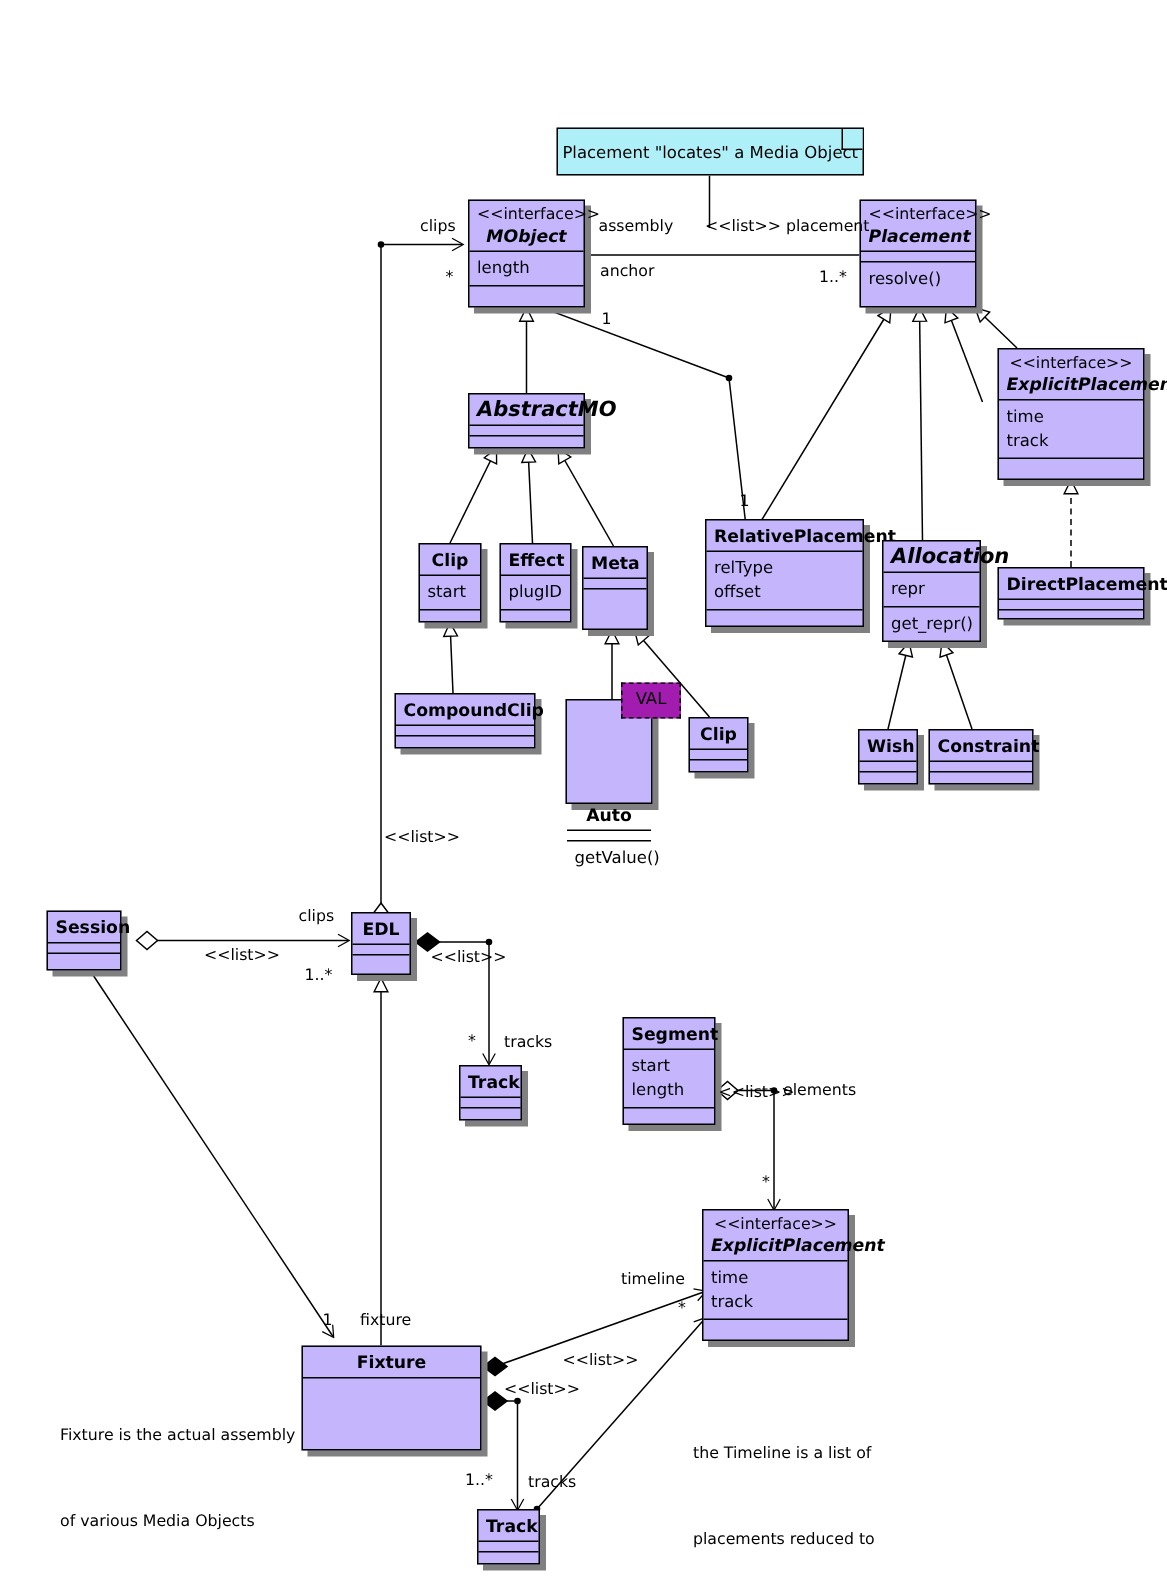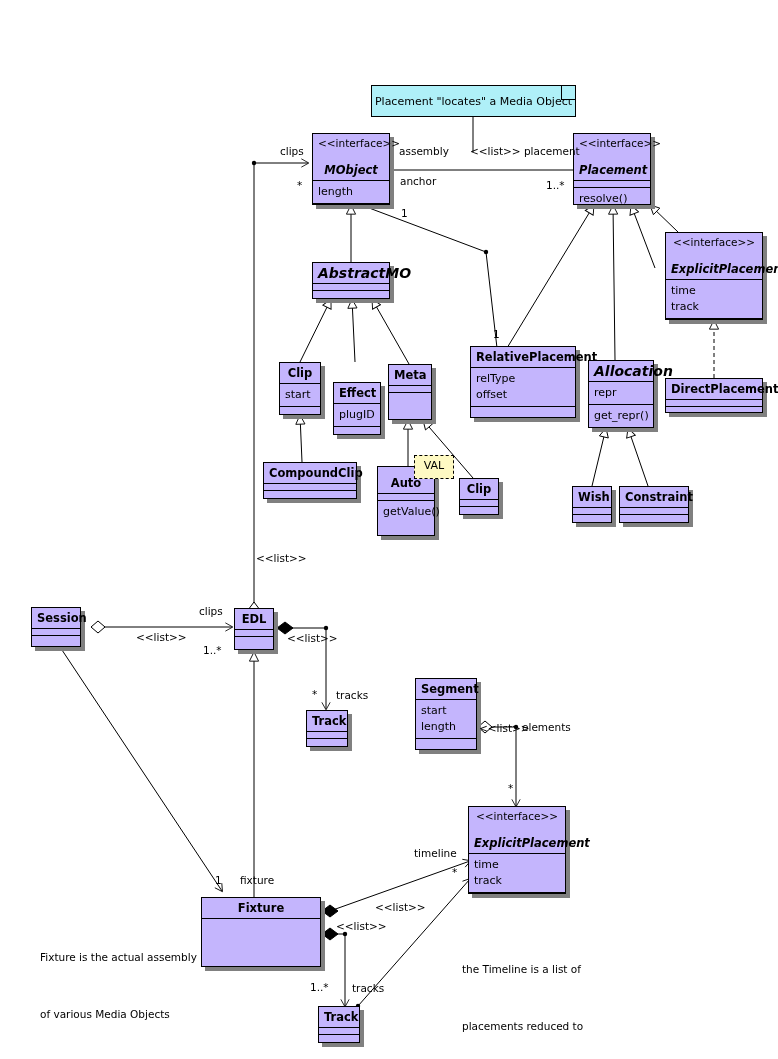--- a/index.html
+++ b/index.html
@@ -8,35 +8,35 @@
   #canvas{position:absolute;left:0;top:0;width:778px;height:1059px;}
   svg.edges{position:absolute;left:0;top:0;width:778px;height:1059px;pointer-events:none;}
 
   
   .cls{position:absolute;box-sizing:border-box;background:#c4b5fd;border:1px solid #000;
        box-shadow:4px 4px 0 0 #808080;z-index:5;}
   .cls .sec{box-sizing:border-box;padding:3px 5px;}
   .cls .sec + .sec{border-top:1px solid #000;}
   .cls .name{text-align:center;font-weight:bold;font-size:11.5px;line-height:14px;}
   .cls .stereo{text-align:center;font-weight:normal;font-size:10.5px;line-height:13px;}
-  .cls .iname{text-align:center;font-weight:bold;font-style:italic;font-size:11.5px;line-height:14px;margin-top:13px;}
+  .cls .iname{text-align:center;font-weight:bold;font-style:italic;font-size:11.5px;line-height:14px;}
   .cls .aname{text-align:center;font-weight:bold;font-style:italic;font-size:14px;line-height:14px;}
   .cls .attr{font-size:11px;line-height:16px;text-align:left;}
   .cls .op{font-size:11px;line-height:16px;text-align:left;}
   .cls .empty{height:7px;padding:0;}
 
   
   .note{position:absolute;box-sizing:border-box;background:#AFF0F8;border:1px solid #000;
         z-index:6;}
   .note .ntext{font-size:11px;line-height:13px;text-align:center;padding-top:9px;}
   .note .fold{position:absolute;right:0;top:0;width:13px;height:13px;
         background:#AFF0F8;border-left:1px solid #000;border-bottom:1px solid #000;}
 
   
-  .parambox{position:absolute;box-sizing:border-box;background:#fef9c3;
+  .parambox{position:absolute;box-sizing:border-box;background:#a21caf;
        border:1px dashed #000;z-index:7;font-size:11px;line-height:20px;text-align:center;}
 
   
   .lbl{position:absolute;font-size:10.5px;line-height:12px;white-space:nowrap;z-index:8;
        background:transparent;}
   .note-text{position:absolute;font-size:10.5px;line-height:19px;white-space:pre;z-index:8;}
 </style>
 </head>
 <body>
 
@@ -187,21 +187,21 @@
   <div class="cls" style="left:279px;top:362px;width:42px;height:53px;">
     <div class="sec">
       <div class="name">Clip</div>
     </div>
     <div class="sec">
       <div class="attr">start</div>
     </div>
     <div class="sec empty"></div>
   </div>
 
-  <div class="cls" style="left:333px;top:382px;width:48px;height:53px;">
+  <div class="cls" style="left:333px;top:362px;width:48px;height:53px;">
     <div class="sec">
       <div class="name">Effect</div>
     </div>
     <div class="sec">
       <div class="attr">plugID</div>
     </div>
     <div class="sec empty"></div>
   </div>
 
   <div class="cls" style="left:388px;top:364px;width:44px;height:56px;">
@@ -245,21 +245,21 @@
 
   <div class="cls" style="left:263px;top:462px;width:94px;height:37px;">
     <div class="sec">
       <div class="name">CompoundClip</div>
     </div>
     <div class="sec empty"></div>
     <div class="sec empty"></div>
   </div>
 
   <div class="cls" style="left:377px;top:466px;width:58px;height:70px;">
-    <div class="sec" style="padding-top:9px;">
+    <div class="sec" style="padding-top:30px;margin-top:39px;">
       <div class="name">Auto</div>
     </div>
     <div class="sec empty"></div>
     <div class="sec">
       <div class="op">getValue()</div>
     </div>
   </div>
 
   <div class="parambox" style="left:414px;top:455px;width:40px;height:24px;">
     <span>VAL</span>

